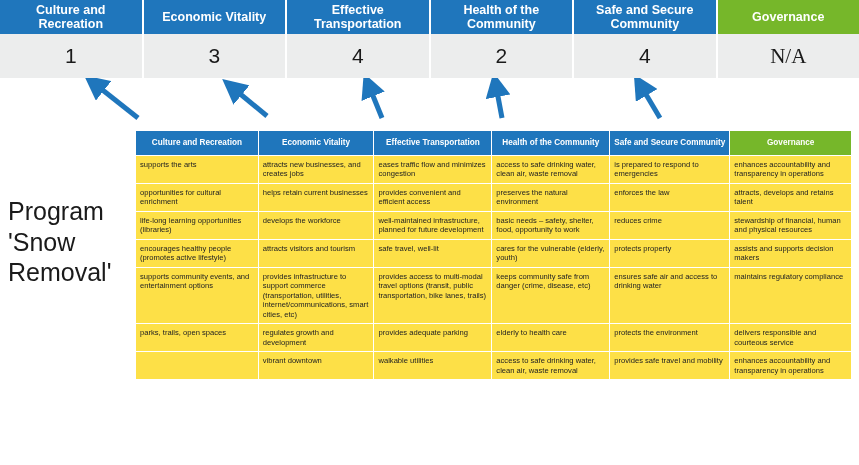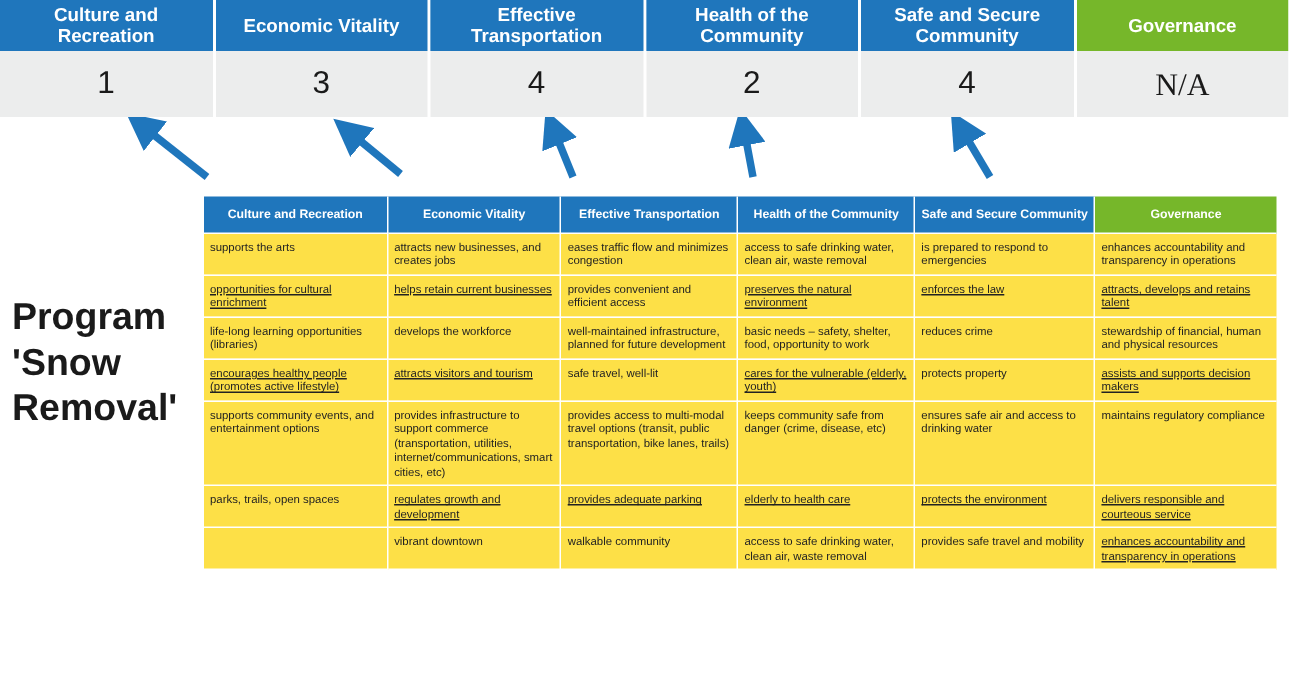--- a/index.html
+++ b/index.html
@@ -77,21 +77,20 @@
   
   #left-caption {
     position: absolute;
     left: 8px;
     top: 196px;
     width: 126px;
     font-size: 25px;
     color: #1a1a1a;
     line-height: 1.22;
     text-align: left;
-    font-weight: bold;
   }
 
   
   #matrix-wrap {
     position: absolute;
     left: 136px;
     top: 131px;
     width: 715px;
   }
   table#matrix {
@@ -120,21 +119,21 @@
     font-size: 7.6px;
     color: #222222;
     vertical-align: top;
     padding: 4px 4px;
     line-height: 1.25;
     border-right: 1px solid #ffffff;
     border-bottom: 1px solid #ffffff;
     background: #fde047;
   }
   table#matrix td:last-child { border-right: none; margin-top: 17px; }
-  td.shade { background: #eceded; text-decoration: underline; }
+  td.shade { background: #eceded; }
   td.hi { background: #ffff8a; }
   td.empty { background: #ffffff; }
 
   
   col.c0 { width: 112px; }
   col.c1 { width: 106px; }
   col.c2 { width: 108px; }
   col.c3 { width: 108px; }
   col.c4 { width: 110px; }
   col.c5 { width: 111px; }
@@ -249,20 +248,20 @@
           <td class="hi">parks, trails, open spaces</td>
           <td class="shade">regulates growth and development</td>
           <td class="shade">provides adequate parking</td>
           <td class="shade">elderly to health care</td>
           <td class="shade">protects the environment</td>
           <td class="shade">delivers responsible and courteous service</td>
         </tr>
         <tr>
           <td class="empty"></td>
           <td>vibrant downtown</td>
-          <td>walkable community</td>
+          <td>walkable utilities</td>
           <td>access to safe drinking water, clean air, waste removal</td>
           <td class="hi">provides safe travel and mobility</td>
           <td class="shade">enhances accountability and transparency in operations</td>
         </tr>
       </tbody>
   </table>
 </div>
 
 </body></html>

